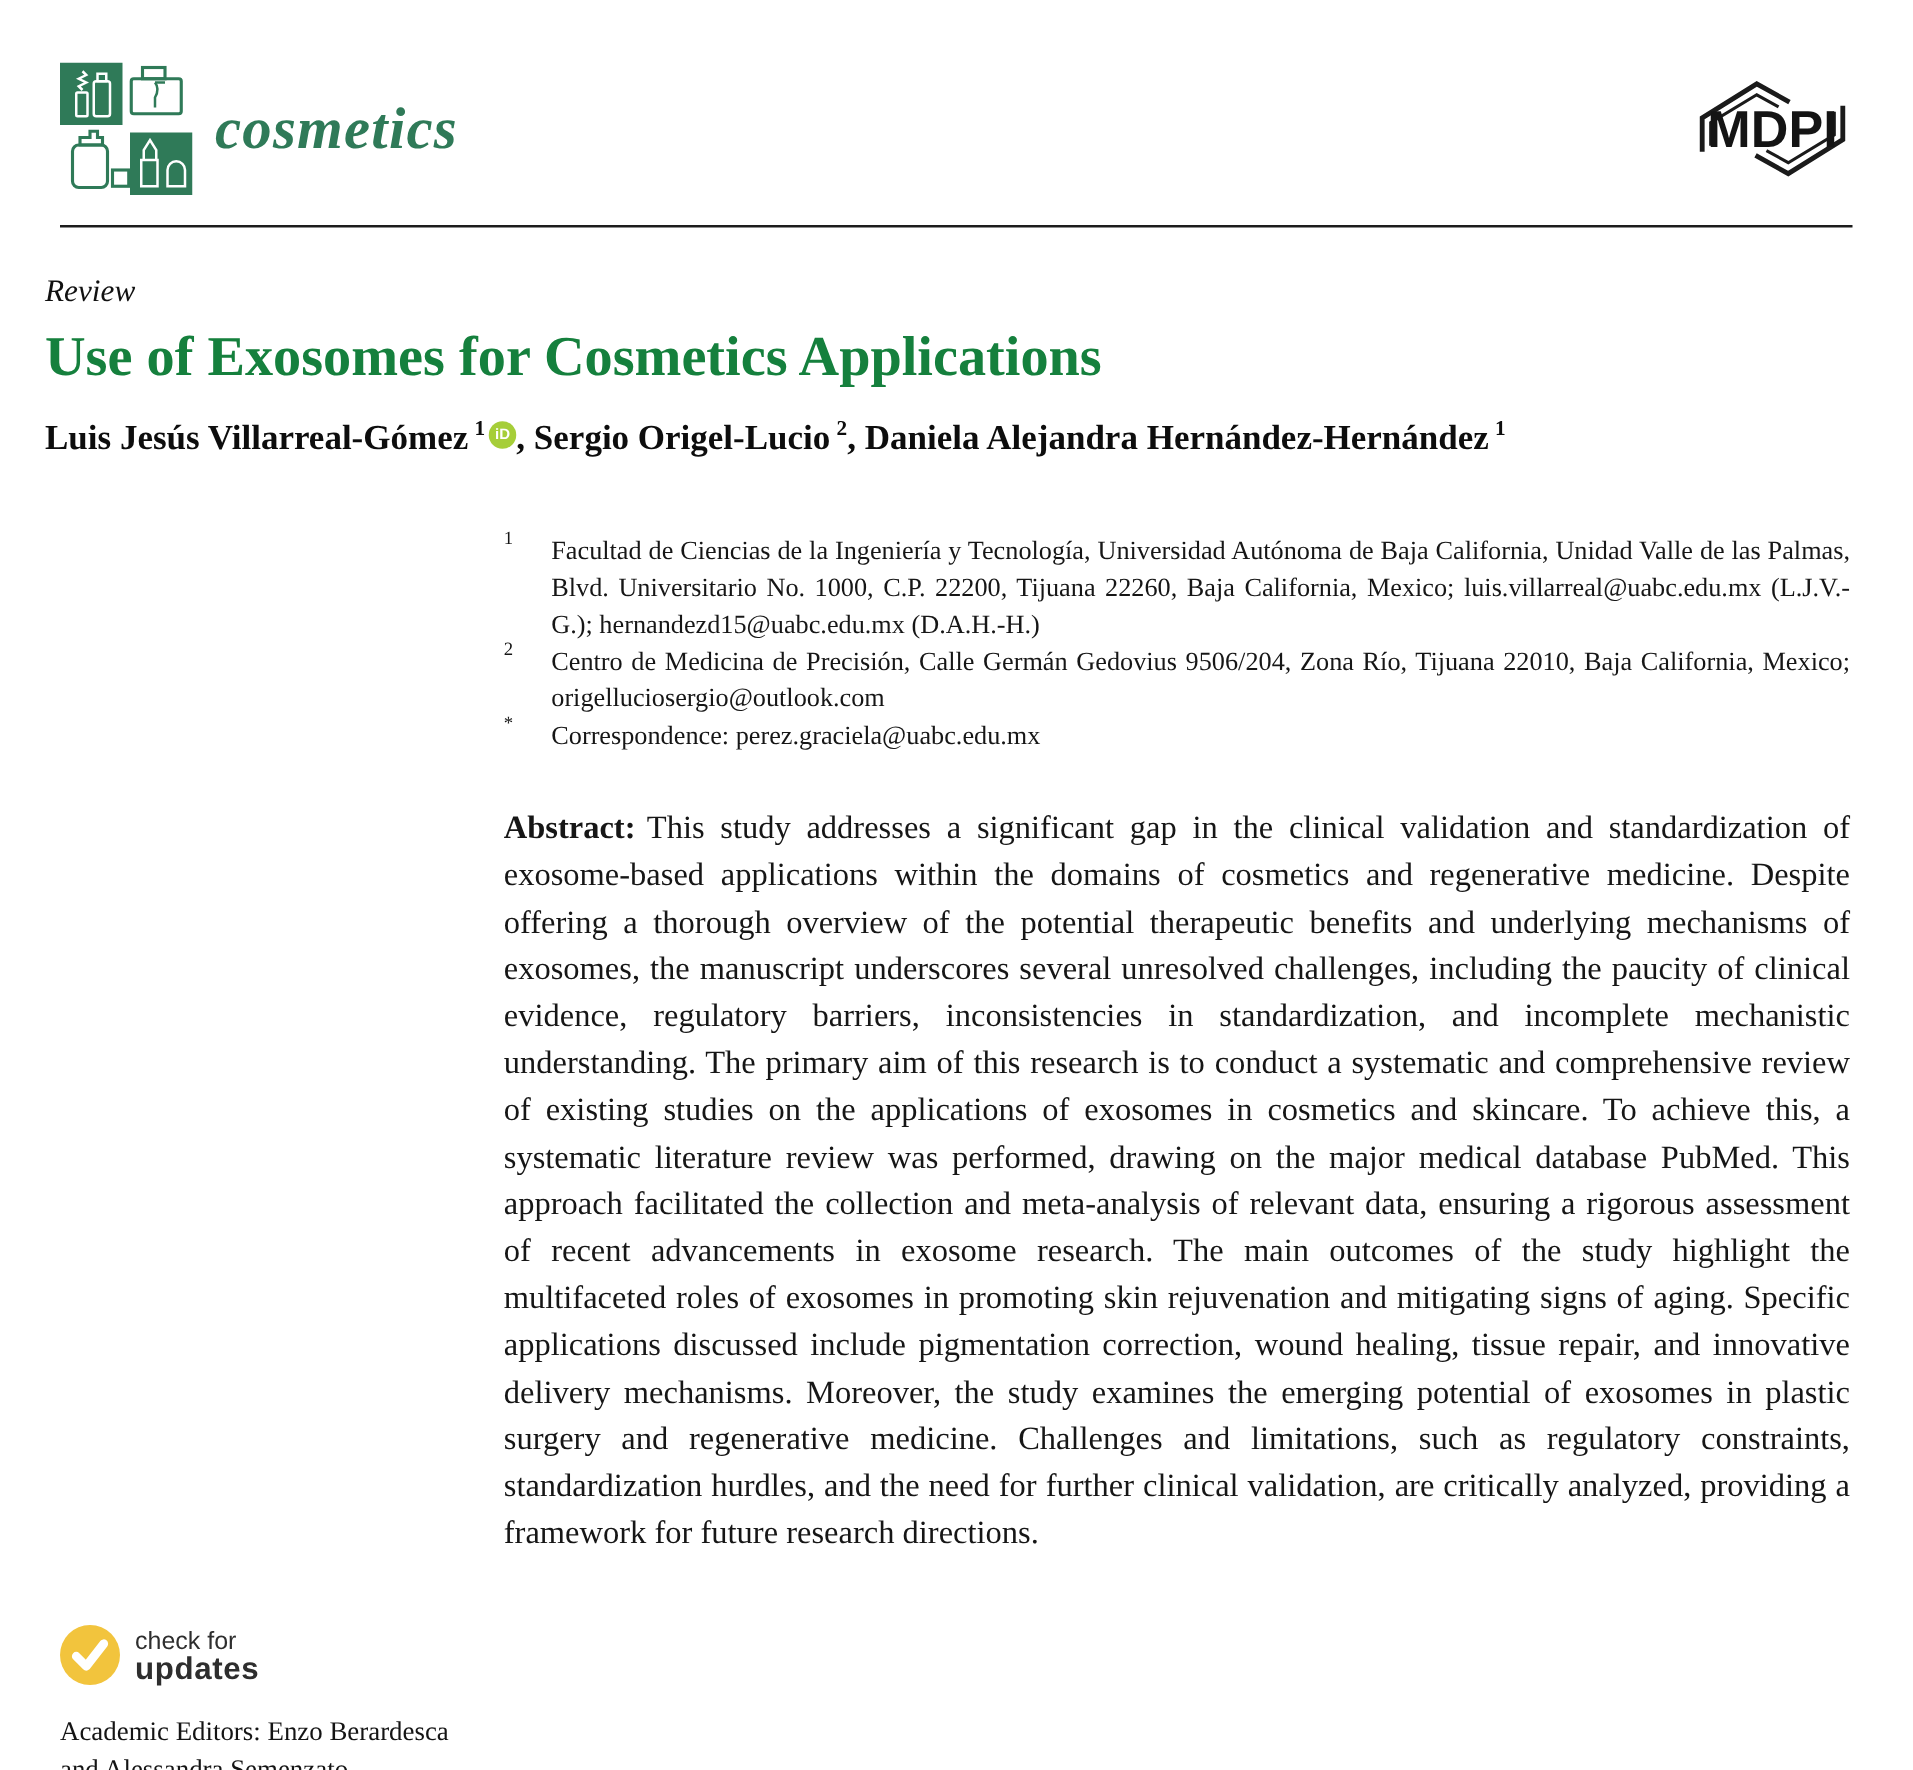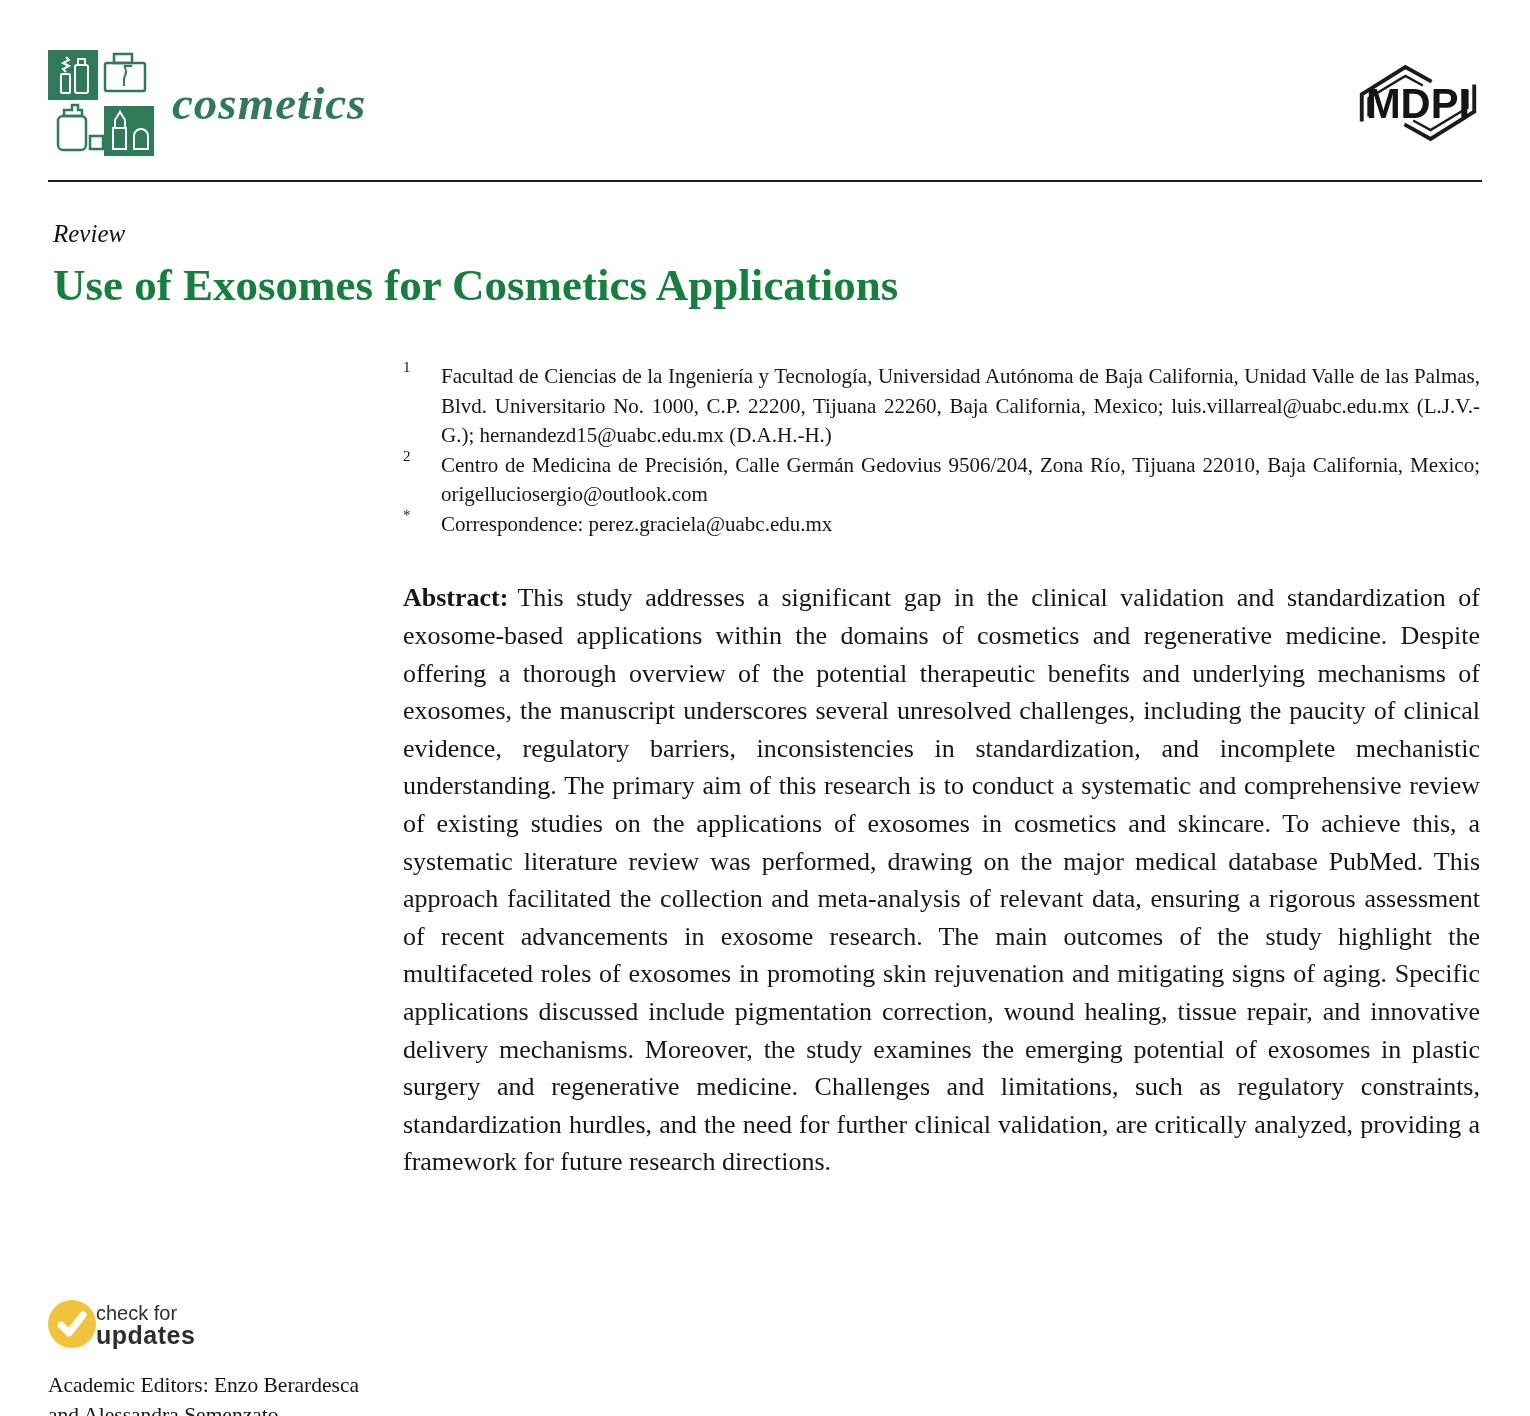--- a/index.html
+++ b/index.html
@@ -18,42 +18,42 @@
 
   
   header{display:flex;justify-content:space-between;align-items:center;
     margin:0 48px;padding-top:50px;}
   .journal-brand{display:flex;align-items:center;gap:18px;}
   .journal-name{font-style:italic;font-weight:600;font-size:47px;color:var(--green);
     letter-spacing:1px;}
   .header-rule{border:none;border-top:2px solid #1c1c1c;margin:24px 48px 0 48px;}
 
   
-  .title-block{margin:38px 48px 0 53px;}
+  .title-block{margin:38px 48px 0 36px;}
   .article-type{font-style:italic;font-size:25px;color:#111;}
   h1{font-size:45px;font-weight:bold;margin:12px 0 0 0;line-height:1.12;color:#15803d;}
   .author-lines{margin-top:20px;}
   .author-line{font-weight:bold;font-size:28px;line-height:41px;color:#0d0d0d;}
   .author-sup{font-size:17px;font-weight:bold;position:relative;top:-11px;margin-left:5px;}
   .orcid{display:inline-flex;align-items:center;justify-content:center;
     width:22px;height:22px;border-radius:50%;background:var(--orcid);color:#fff;
     font-family:"Liberation Sans",sans-serif;font-size:12px;font-weight:bold;
     position:relative;top:-8px;margin-left:3px;}
 
   
   .right-col{margin:52px 50px 0 403px;}
   .affil-row{display:flex;}
   .affil-marker{flex:0 0 38px;font-size:15px;position:relative;top:-3px;font-weight:normal;}
   .affil-text{flex:1;font-size:21px;line-height:29.5px;text-align:justify;}
   .abstract{margin:40px 0 16px 0;font-size:26px;line-height:37.6px;text-align:justify;}
   .abstract-label{margin-right:9px;}
 
   
   .margin-note{position:absolute;left:48px;top:1300px;width:340px;}
-  .updates-badge{display:flex;align-items:center;cursor:pointer;}
+  .updates-badge{display:flex;align-items:center;gap:12px;cursor:pointer;}
   .badge-text{display:flex;flex-direction:column;font-family:"Liberation Sans",sans-serif;
     color:#2e2e2e;line-height:22px;}
   .badge-text .l1{font-size:20px;}
   .badge-text .l2{font-size:25px;font-weight:bold;letter-spacing:0.5px;}
   .editors{margin-top:22px;font-size:21.5px;line-height:30px;color:#141414;}
 </style>
 </head>
 <body>
 
 <div class="page">
@@ -93,20 +93,21 @@
       <text x="66" y="62" text-anchor="middle" font-family="Liberation Sans, sans-serif" font-size="43" font-weight="bold" fill="#141414">MDPI</text>
     </svg>
   </header>
 
   <hr class="header-rule">
 
   <section class="title-block">
     <div class="article-type">Review</div>
     <h1>Use of Exosomes for Cosmetics Applications</h1>
     <div class="author-lines">
+      <div class="author-line" id="author-line-1"><span>Luis Jesús Villarreal-Gómez</span><span class="author-sup">1</span><span class="orcid">iD</span><span>, </span><span>Sergio Origel-Lucio</span><span class="author-sup">2</span><span>, </span><span>Daniela Alejandra Hernández-Hernández</span><span class="author-sup">1</span></div>
     </div>
   </section>
 
   <section class="right-col">
     <div class="affiliations" id="affiliation-list">
         <div class="affil-row">
           <span class="affil-marker">1</span>
           <div class="affil-text">Facultad de Ciencias de la Ingeniería y Tecnología, Universidad Autónoma de Baja California, Unidad Valle de las Palmas, Blvd. Universitario No. 1000, C.P. 22200, Tijuana 22260, Baja California, Mexico; luis.villarreal@uabc.edu.mx (L.J.V.-G.); hernandezd15@uabc.edu.mx (D.A.H.-H.)</div>
         </div>
         <div class="affil-row">

